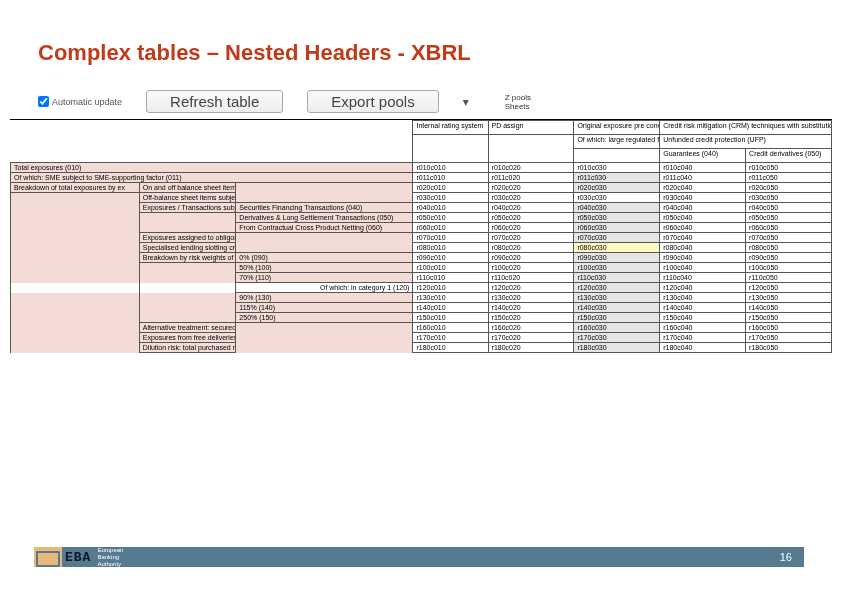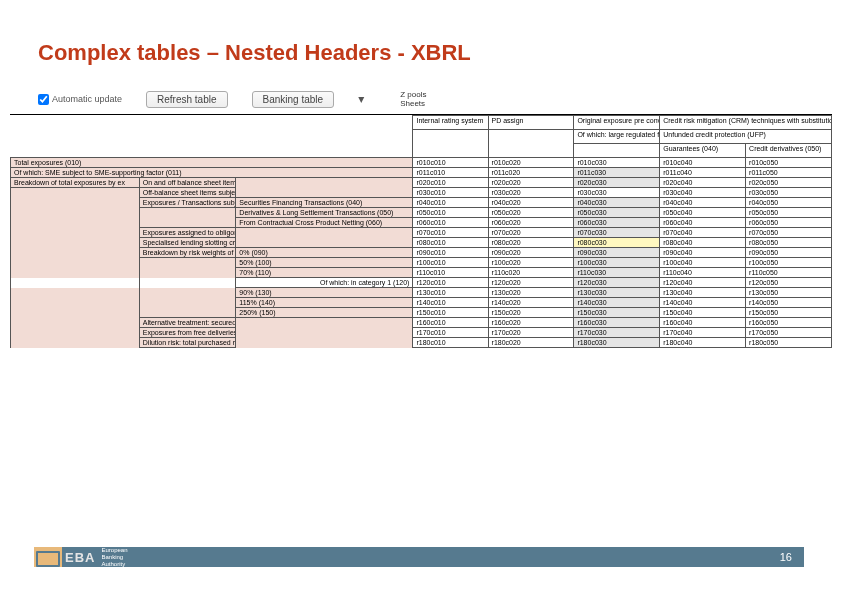--- a/index.html
+++ b/index.html
@@ -2,57 +2,57 @@
 <html><head>
 <meta charset="utf-8">
 <style>
   * { box-sizing: border-box; margin: 0; padding: 0; }
   body { width: 842px; height: 595px; background: #fff; font-family: Arial, sans-serif; position: relative; overflow: hidden; }
   .slide { position: absolute; inset: 0; padding: 0; }
   .title { color: #c13b1a; font-size: 22px; font-weight: bold; padding: 40px 0 0 38px; }
   .toolbar { display: flex; align-items: center; gap: 24px; padding: 24px 0 2px 38px; font-size: 9px; color: #555; }
   .toolbar .cb { display: flex; align-items: center; gap: 3px; }
   .toolbar .cb input { width: 11px; height: 11px; }
-  .btn { background: linear-gradient(#fafafa,#eee); border: 1px solid #aaa; border-radius: 3px; padding: 2px 10px; font-size: 10px; color: #444; }
+  .btn { background: linear-gradient(#fafafa,#eee); border: 1px solid #aaa; border-radius: 3px; padding: 2px 23px; font-size: 15px; color: #444; }
   .zaxes { font-size: 8px; color: #333; padding-left: 12px; }
   .table-wrap { margin: 4px 10px 0 10px; border-top: 1px solid #000; overflow: hidden; }
   table { border-collapse: collapse; width: 100%; table-layout: fixed; font-size: 7px; }
   th, td { border: 1px solid #555; padding: 1px 3px; overflow: hidden; white-space: nowrap; text-overflow: clip; vertical-align: top; }
   th { font-weight: normal; text-align: left; background: #fff; }
   .pink { background: #f2dcd5; }
   .gray { background: #e5e5e5; }
   .highlight { background: #fff8c0; }
   .rowlabel { border-right: none; }
   col.lab1 { width: 120px; }
   col.lab2 { width: 90px; }
   col.lab3 { width: 165px; }
   col.c1 { width: 70px; }
   col.cdata { width: 80px; }
   .footer { position: absolute; left: 38px; right: 38px; bottom: 28px; height: 20px; background: #567a8f; display: flex; align-items: center; justify-content: flex-end; padding: 0 12px; }
   .footer .logo { position: absolute; left: -4px; top: -2px; height: 24px; display: flex; align-items: center; }
   .logobox { width: 28px; height: 20px; background: #e8b97a; margin-right: 3px; position:relative; }
   .logobox:after { content:""; position:absolute; left:2px; top:4px; width:20px; height:12px; border:2px solid #567a8f; border-radius:1px;}
-  .logotxt { color: #e5e5e5; font-size: 13px; font-weight: bold; letter-spacing: 1px; margin-right:6px;}
+  .logotxt { color: #0f172a; font-size: 13px; font-weight: bold; letter-spacing: 1px; margin-right:6px;font-family:Liberation Mono, monospace;}
   .logosub { color: #fff; font-size: 6px; line-height: 7px; }
   .pagenum { color: #fff; font-size: 11px; }
   thead th { height: 14px; }
 </style>
 </head>
 <body>
 
 <div class="slide">
   <div class="title">Complex tables – Nested Headers - XBRL</div>
 
   <div class="toolbar">
     <label class="cb">
       <input type="checkbox" checked="" style="">
       <span>Automatic update</span>
     </label>
     <button class="btn">Refresh table</button>
-    <button class="btn">Banking table</button>
+    <button class="btn">Export pools</button>
     <span style="color:#555; font-size:12px;">▾</span>
     <div class="zaxes" style="white-space:pre-line;">Z pools
 Sheets</div>
   </div>
 
   <div class="table-wrap">
     <table>
       <colgroup>
         <col class="lab1">
           <col class="lab2">

